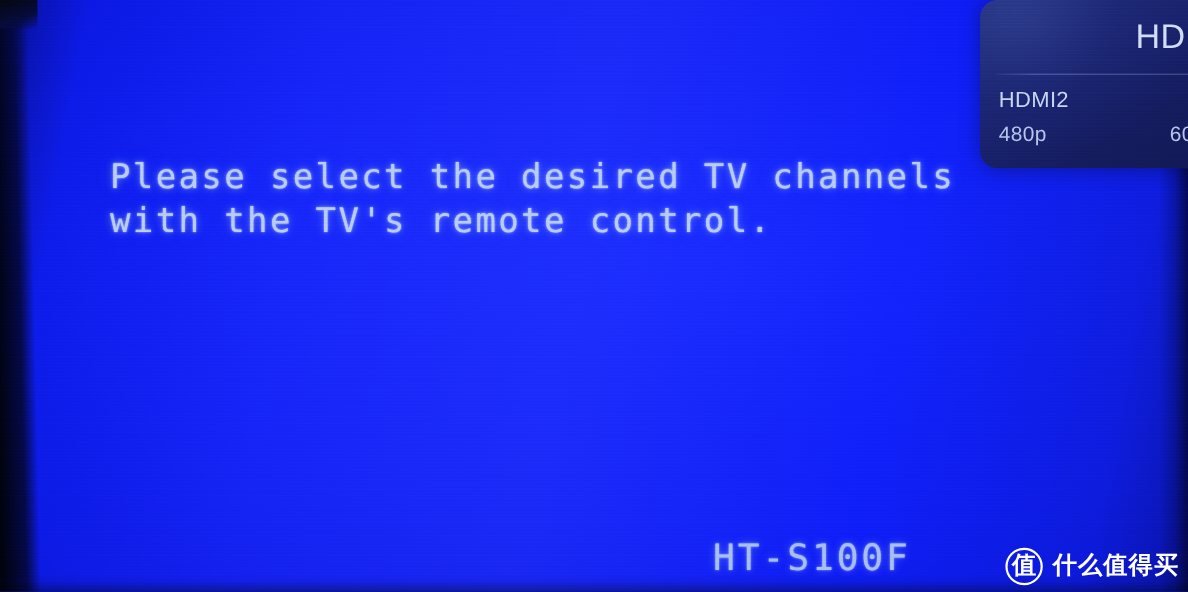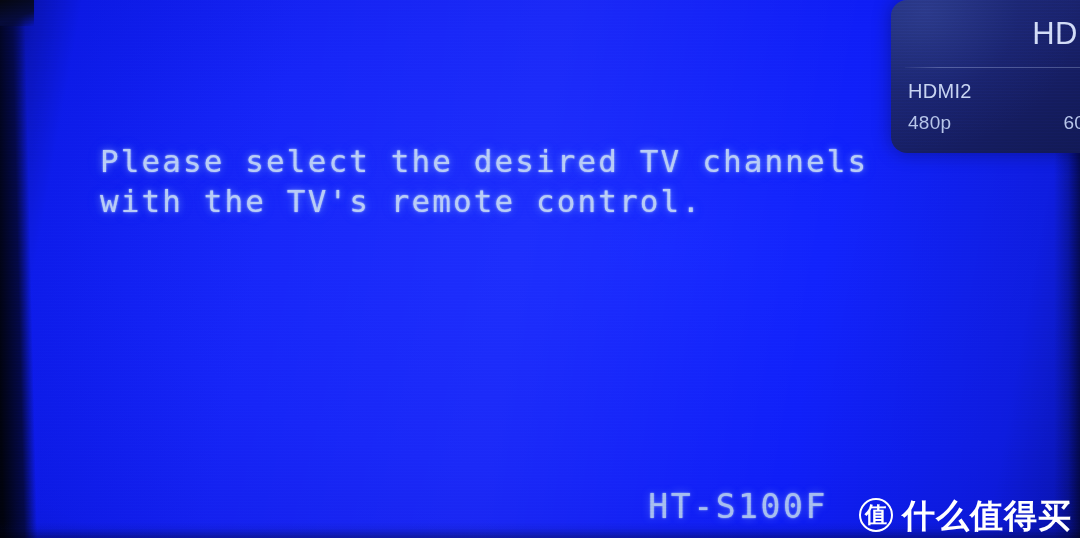--- a/index.html
+++ b/index.html
@@ -214,21 +214,21 @@
   }
   .watermark-logo span {
     color: #ffffff;
     font-size: 22px;
     font-weight: bold;
     line-height: 1;
     font-family: "DejaVu Sans", sans-serif;
   }
   .watermark-text {
     color: #ffffff;
-    font-size: 33px;
+    font-size: 22px;
     font-weight: bold;
     letter-spacing: 1px;
     line-height: 1;
     font-family: "DejaVu Sans", sans-serif;
     white-space: nowrap;
   }
 </style>
 </head>
 <body>
 

